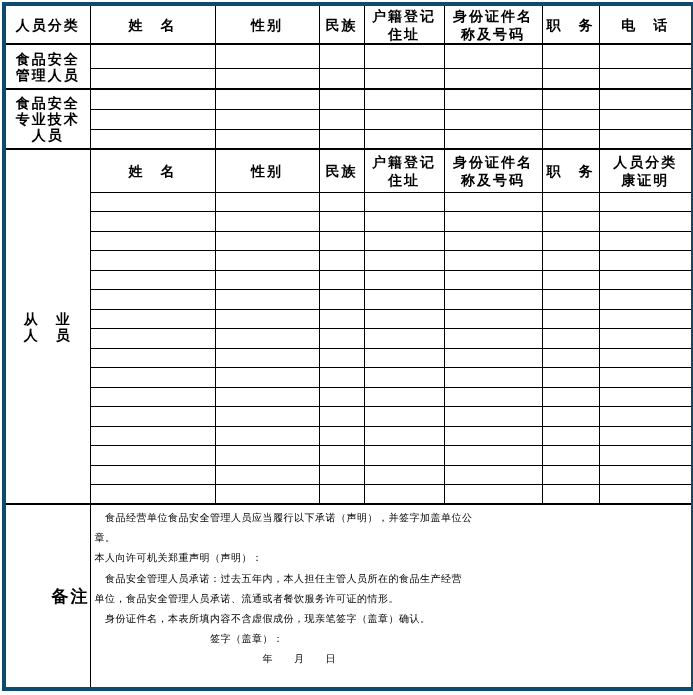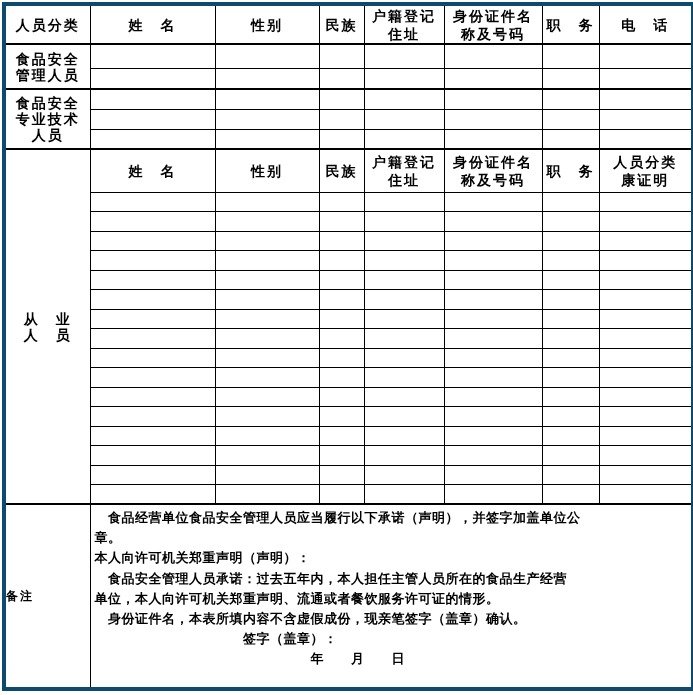--- a/index.html
+++ b/index.html
@@ -4,23 +4,23 @@
 <style>
   html,body{margin:0;padding:0;background:#ffffff;}
   body{width:693px;height:695px;font-family:"Liberation Sans",sans-serif;color:#000;}
   .sheet{width:693px;height:695px;background:#fff;box-sizing:border-box;padding:2px;}
   table.form{border-collapse:collapse;table-layout:fixed;width:689px;border:4px solid #0c4a6e;}
   td{border:1px solid #000;padding:0;overflow:hidden;font-weight:bold;vertical-align:middle;}
   td.hdr{font-size:14px;letter-spacing:2px;text-align:center;white-space:pre-line;line-height:18px;}
   td.label-cell{font-size:14px;letter-spacing:2px;text-align:center;white-space:pre-line;line-height:16px;}
   td.empty-cell{background:#fff;}
   tr.section-start td{border-top:2px solid #000;}
-  td.remark-label{font-size:12px;letter-spacing:2px;text-align:left;}
+  td.remark-label{font-size:17px;letter-spacing:2px;text-align:right;}
   td.remark-cell{vertical-align:top;padding:3px 4px 0 4px;}
-  .remarks-line{font-size:13px;line-height:20.2px;white-space:pre;font-weight:bold;letter-spacing:0.5px;}
+  .remarks-line{font-size:10px;line-height:20.2px;white-space:pre;font-weight:normal;letter-spacing:0.5px;}
 </style>
 </head>
 <body>
 
 <div class="sheet">
   <table class="form">
     <colgroup>
       <col style="width:86px">
         <col style="width:125px">
         <col style="width:104px">
@@ -251,21 +251,21 @@
           <td class="empty-cell"></td>
           <td class="empty-cell"></td>
         </tr>
         <tr class="section-start" style="height: 185px;">
           <td class="remark-label">备注</td>
           <td class="remark-cell" colspan="7">
             <div class="remarks-line">　食品经营单位食品安全管理人员应当履行以下承诺（声明），并签字加盖单位公</div>
             <div class="remarks-line">章。</div>
             <div class="remarks-line">本人向许可机关郑重声明（声明）：</div>
             <div class="remarks-line">　食品安全管理人员承诺：过去五年内，本人担任主管人员所在的食品生产经营</div>
-            <div class="remarks-line">单位，本人向许可机关郑重声明、流通或者餐饮服务许可证的情形。</div>
+            <div class="remarks-line">单位，食品安全管理人员承诺、流通或者餐饮服务许可证的情形。</div>
             <div class="remarks-line">　身份证件名，本表所填内容不含虚假成份，现亲笔签字（盖章）确认。</div>
             <div class="remarks-line"></div>
             <div class="remarks-line">　　　　　　　　　　　签字（盖章）：</div>
             <div class="remarks-line">　　　　　　　　　　　　　　　　年　　月　　日</div>
           </td>
         </tr>
       </tbody>
   </table>
 </div>
 

